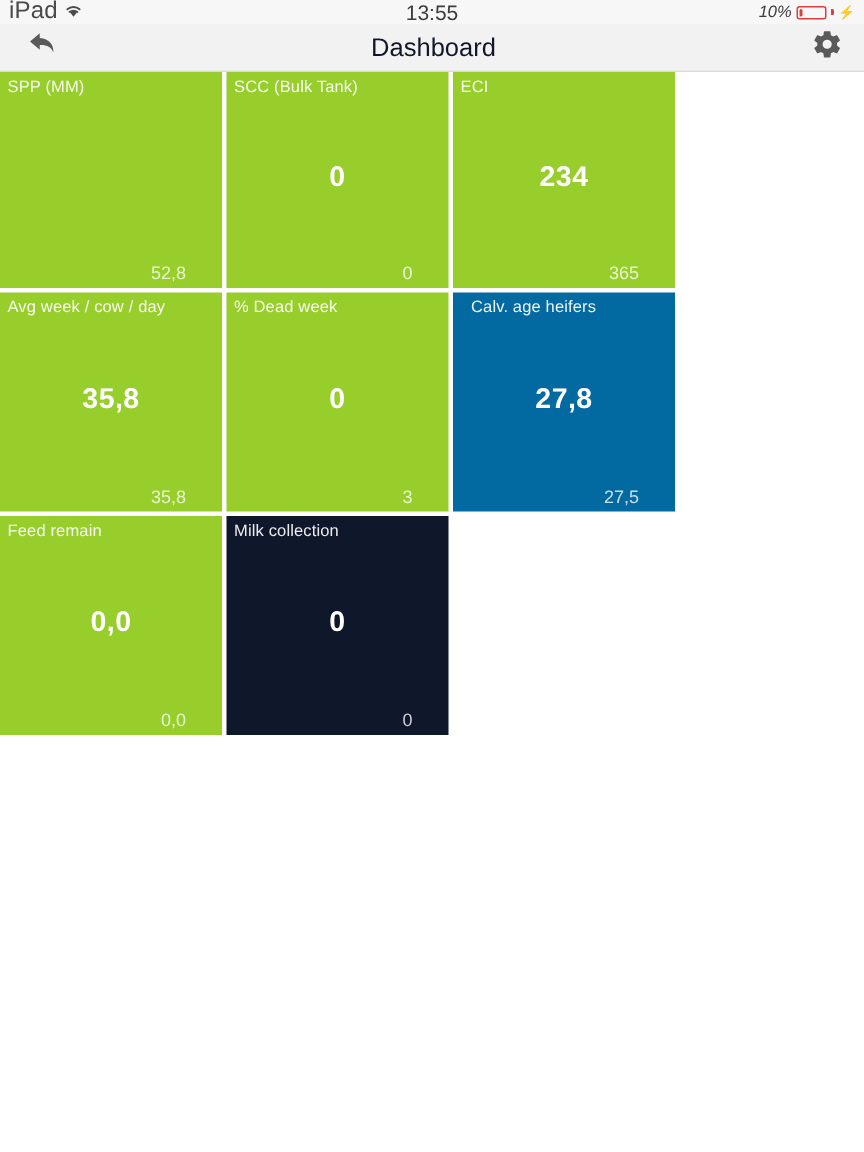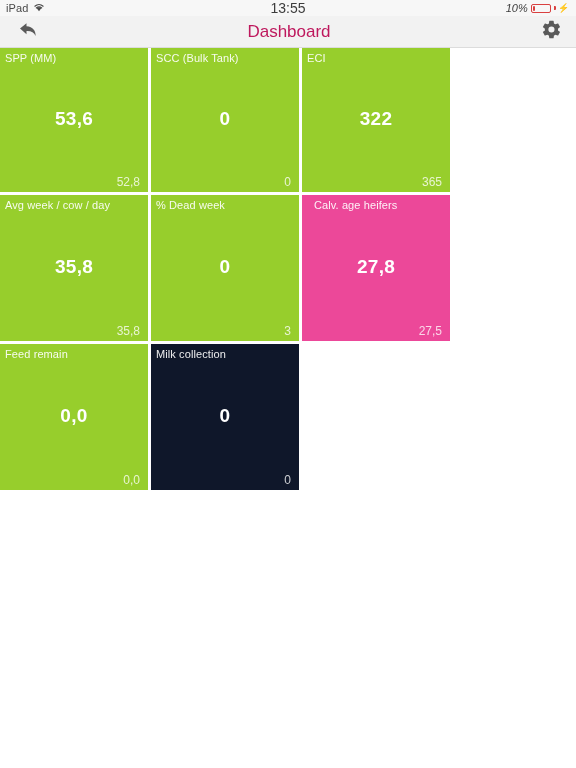--- a/index.html
+++ b/index.html
@@ -14,21 +14,21 @@
   
   .statusbar{
     height:16px; width:100%;
     background:#f7f7f7;
     display:flex; align-items:center;
     font-size:11px; color:#4a4a4a;
     padding:0 6px;
     position:relative;
   }
   .sb-left{ display:flex; align-items:center; gap:5px; }
-  .sb-device{ font-size:11px; letter-spacing:.1px; }
+  .sb-device{ font-size:16px; letter-spacing:.1px; }
   .wifi-icon{ display:block; }
   .sb-center{
     position:absolute; left:0; right:0; top:0; bottom:0;
     display:flex; align-items:center; justify-content:center;
     pointer-events:none;
   }
   .sb-time{ font-size:14px; color:#3c3c3c; }
   .sb-right{
     margin-left:auto; display:flex; align-items:center; gap:3px;
   }
@@ -59,21 +59,21 @@
     position:relative;
   }
   .nav-back{
     width:56px; height:32px;
     display:flex; align-items:center; justify-content:center;
     cursor:pointer;
   }
   .nav-title{
     position:absolute; left:2px; right:0;
     text-align:center;
-    font-size:17px; color:#be185d;
+    font-size:17px; color:#0f172a;
     pointer-events:none;
   }
   .nav-gear{
     margin-left:auto;
     width:50px; height:32px;
     display:flex; align-items:center; justify-content:center;
     cursor:pointer;
   }
 
   
@@ -87,21 +87,21 @@
   .grid-row{ display:flex; gap:3px; height:146px; }
   .grid-row.r1{ height:144px; }
   .tile{
     width:148px; height:100%;
     position:relative;
     padding:4px 6px 3px 5px;
     cursor:pointer;
     overflow:hidden;
   }
   .tile.green { background:#97ce2c; }
-  .tile.orange{ background:#ec4899;padding-left:12px; }
+  .tile.orange{ background:#0369a1;padding-left:12px; }
   .tile.red   { background:#0f172a; }
 
   .tile-label{
     font-size:11px;
     color:rgba(255,255,255,.92);
     line-height:1.1;
     letter-spacing:.1px;
     white-space:nowrap;
   }
   .tile-value{
@@ -110,21 +110,21 @@
     top:50%;
     transform:translateY(-55%);
     text-align:center;
     font-size:19px;
     font-weight:bold;
     color:#ffffff;
     letter-spacing:.3px;
   }
   .tile-sub{
     position:absolute;
-    right:8px; bottom:3px;
+    right:24px; bottom:3px;
     font-size:12px;
     color:rgba(255,255,255,.78);
   }
 
   .page-body{ width:576px; height:720px; background:#ffffff; }
 </style>
 </head>
 <body>
 
 <div class="statusbar">
@@ -172,31 +172,30 @@
     </span>
   </div>
 </div>
 
 <div class="page-body">
   <div class="grid">
 
     <div class="grid-row r1">
       <div class="tile green">
         <div class="tile-label">SPP (MM)</div>
-        <div class="tile-value">53,6</div>
         <div class="tile-sub">52,8</div>
       </div>
       <div class="tile green">
         <div class="tile-label">SCC (Bulk Tank)</div>
         <div class="tile-value">0</div>
         <div class="tile-sub">0</div>
       </div>
       <div class="tile green">
         <div class="tile-label">ECI</div>
-        <div class="tile-value">322</div>
+        <div class="tile-value">234</div>
         <div class="tile-sub">365</div>
       </div>
     </div>
 
     <div class="grid-row">
       <div class="tile green">
         <div class="tile-label">Avg week / cow / day</div>
         <div class="tile-value">35,8</div>
         <div class="tile-sub">35,8</div>
       </div>

